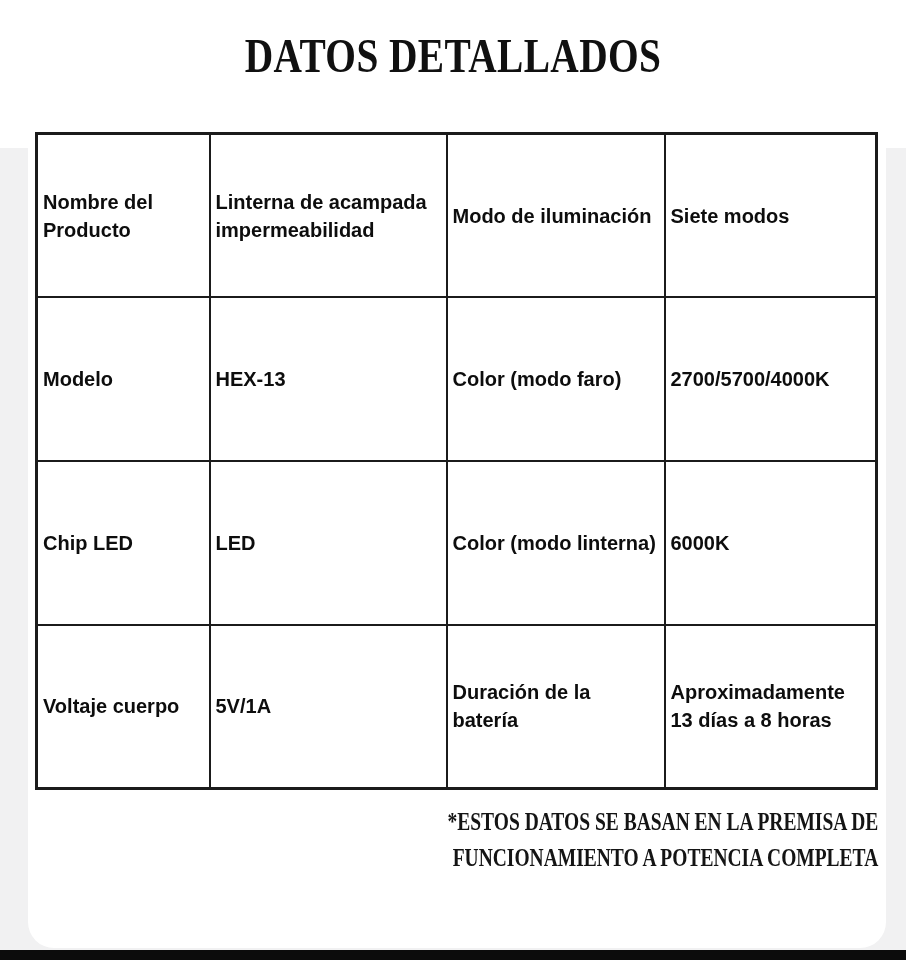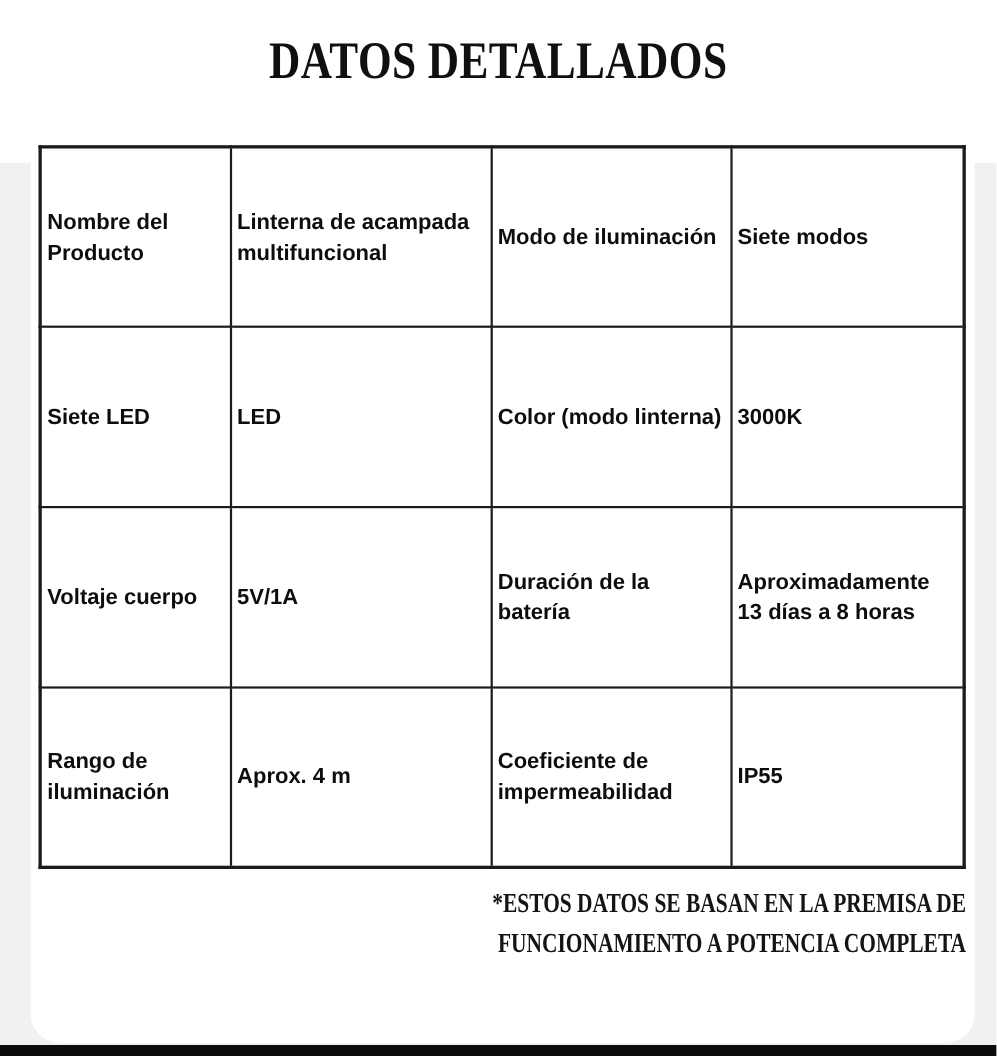--- a/index.html
+++ b/index.html
@@ -100,41 +100,41 @@
 <table class="specs">
   <colgroup>
     <col class="col1">
       <col class="col2">
       <col class="col3">
       <col class="col4">
   </colgroup>
   <tbody>
     <tr>
       <td>Nombre del Producto</td>
-      <td>Linterna de acampada multifuncional</td>
+      <td>Linterna de acampada impermeabilidad</td>
       <td>Modo de iluminación</td>
       <td>Siete modos</td>
     </tr>
     <tr>
-      <td>Siete LED</td>
+      <td>Modelo</td>
+      <td>HEX-13</td>
+      <td>Color (modo faro)</td>
+      <td>2700/5700/4000K</td>
+    </tr>
+    <tr>
+      <td>Chip LED</td>
       <td>LED</td>
       <td>Color (modo linterna)</td>
-      <td>3000K</td>
+      <td>6000K</td>
     </tr>
     <tr>
       <td>Voltaje cuerpo</td>
       <td>5V/1A</td>
       <td>Duración de la batería</td>
       <td>Aproximadamente 13 días a 8 horas</td>
-    </tr>
-    <tr>
-      <td>Rango de iluminación</td>
-      <td>Aprox. 4 m</td>
-      <td>Coeficiente de impermeabilidad</td>
-      <td>IP55</td>
     </tr>
   </tbody>
 </table>
 
 <div class="footnote">
   <div>*ESTOS DATOS SE BASAN EN LA PREMISA DE</div>
   <div>FUNCIONAMIENTO A POTENCIA COMPLETA</div>
 </div>
 
 <div class="bottom-bar"></div>

